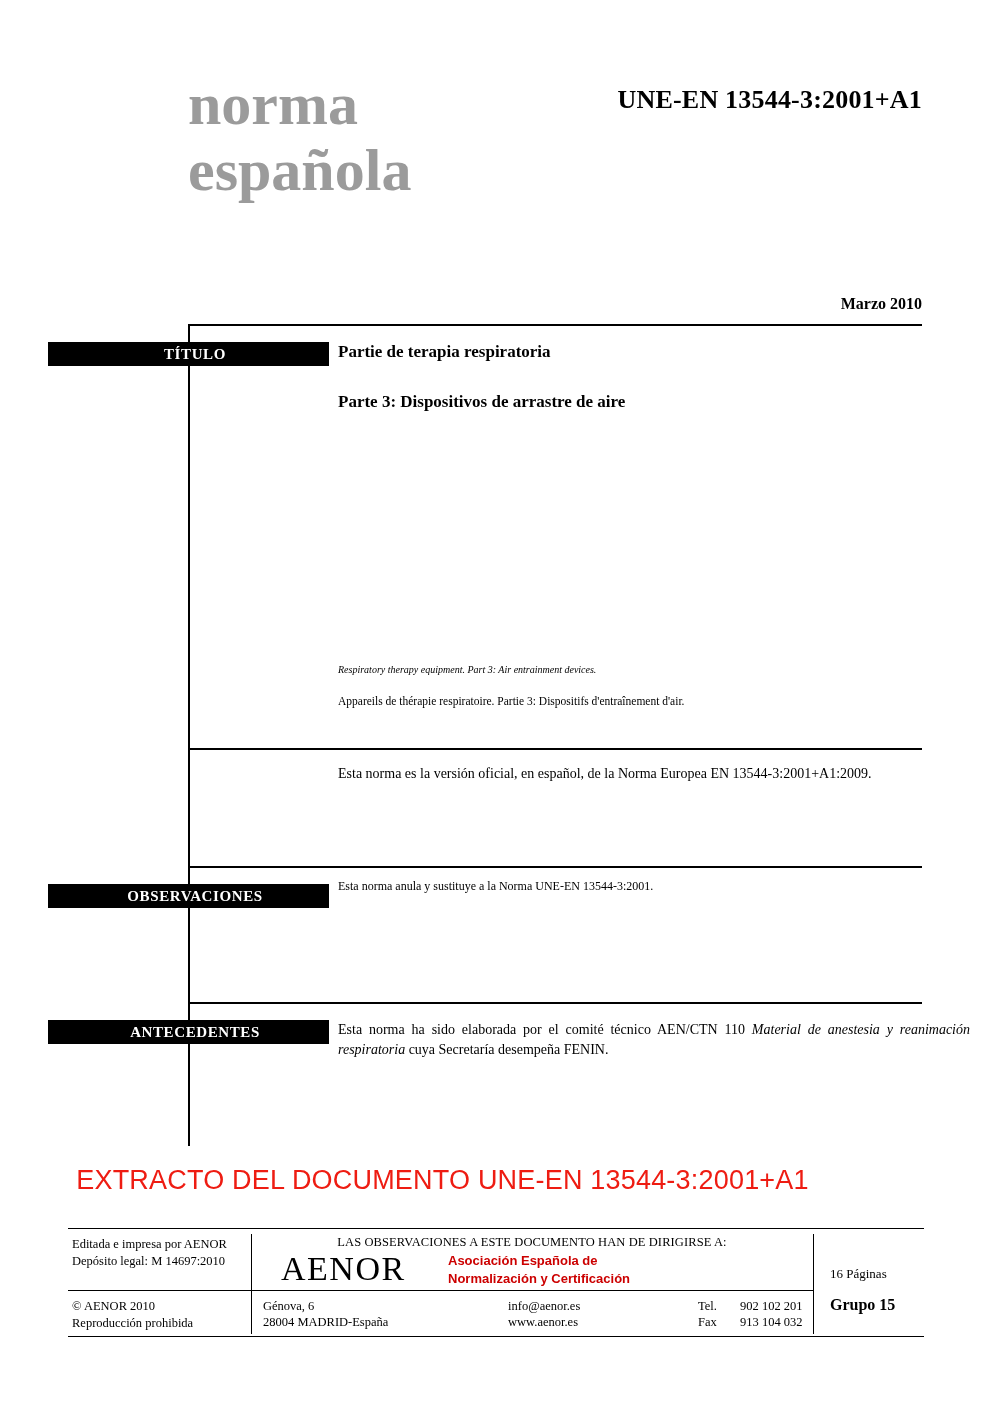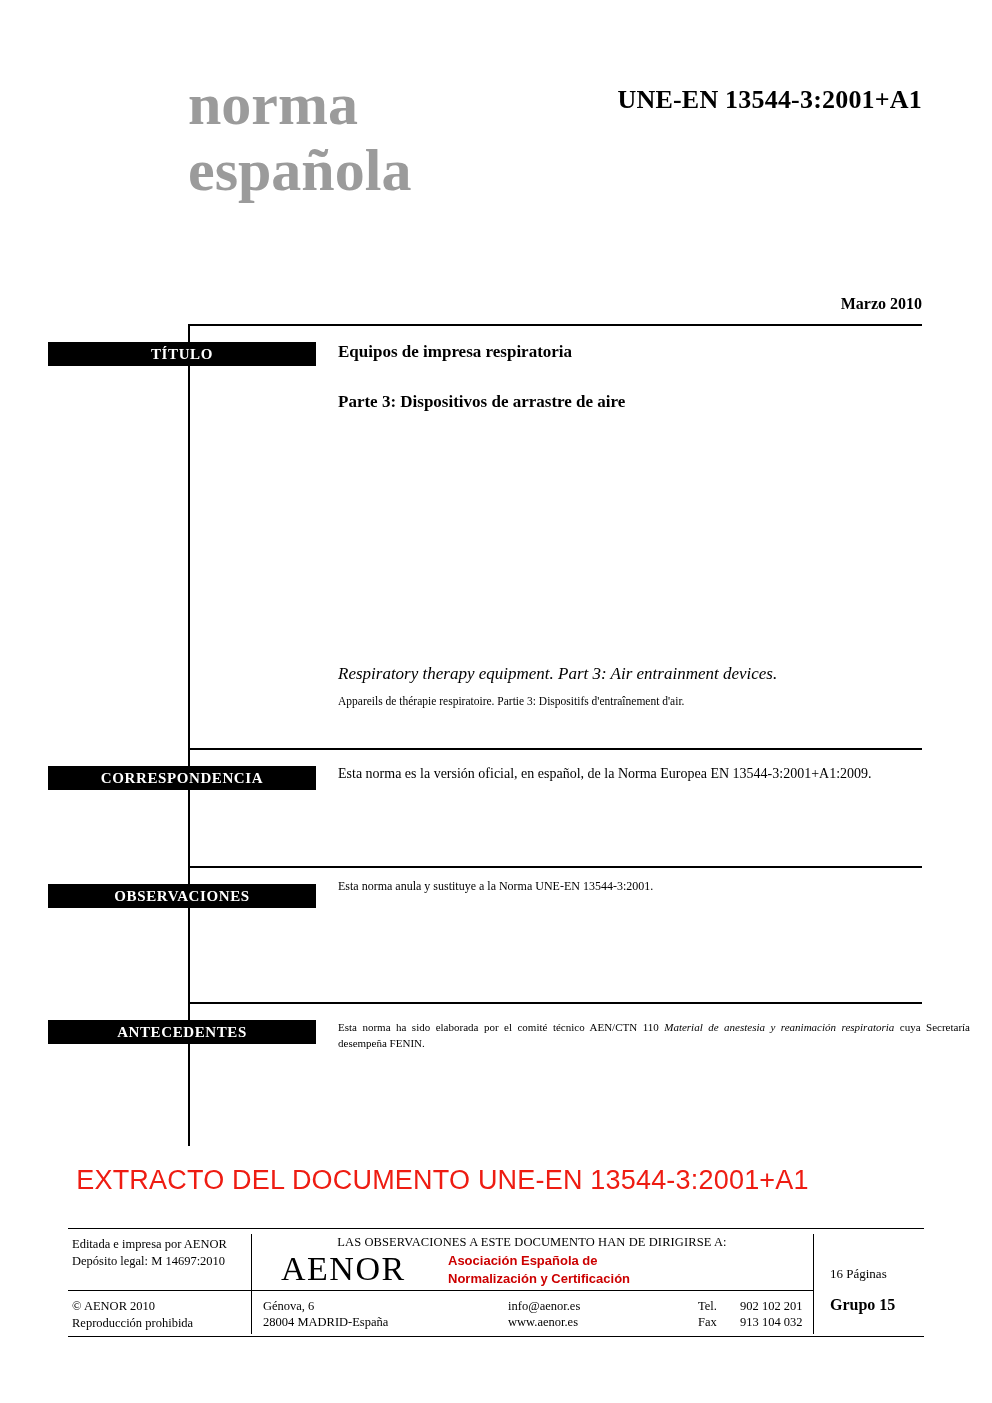--- a/index.html
+++ b/index.html
@@ -96,20 +96,21 @@
     width: 268px;
     height: 24px;
     background: #000000;
     color: #ffffff;
     font-family: "Liberation Serif", serif;
     font-weight: bold;
     font-size: 15px;
     letter-spacing: 0.6px;
     text-align: center;
     line-height: 24px;
+    padding-left: 13px;
   }
   .tag-titulo { top: 18px; }
   .tag-corresp { top: 442px; }
   .tag-observ { top: 560px; }
   .tag-anteced { top: 696px; }
 
   .cell {
     position: absolute;
     left: 290px;
     width: 632px;
@@ -121,37 +122,37 @@
     font-size: 17px;
   }
   .title-part {
     top: 68px;
     font-weight: bold;
     font-size: 17px;
   }
   .alt-en {
     top: 340px;
     font-style: italic;
-    font-size: 17px;
+    font-size: 10px;
   }
   .alt-fr {
     top: 371px;
     font-size: 11.5px;
   }
   .corresp-text {
     top: 442px;
     font-size: 14px;
   }
   .observ-text {
     top: 555px;
     font-size: 12px;
   }
   .anteced-text {
     top: 696px;
-    font-size: 11px;
+    font-size: 14px;
     text-align: justify;
     line-height: 1.45;
   }
   .anteced-text .it { font-style: italic; }
 
   
   .extract {
     position: absolute;
     left: 0;
     top: 1165px;
@@ -254,25 +255,24 @@
   <div class="date-line">Marzo 2010</div>
 
   <div class="frame">
     <div class="vline"></div>
     <div class="hline top"></div>
     <div class="hline r2"></div>
     <div class="hline r3"></div>
     <div class="hline r4"></div>
 
     <div class="tag tag-titulo">TÍTULO</div>
-    <div class="tag tag-corresp">CORRESPONDENCIA</div>
     <div class="tag tag-observ">OBSERVACIONES</div>
     <div class="tag tag-anteced">ANTECEDENTES</div>
 
-    <div class="cell title-main">Equipos de impresa respiratoria</div>
+    <div class="cell title-main">Partie de terapia respiratoria</div>
     <div class="cell title-part">Parte 3: Dispositivos de arrastre de aire</div>
     <div class="cell alt-en">Respiratory therapy equipment. Part 3: Air entrainment devices.</div>
     <div class="cell alt-fr">Appareils de thérapie respiratoire. Partie 3: Dispositifs d'entraînement d'air.</div>
 
     <div class="cell corresp-text">Esta norma es la versión oficial, en español, de la Norma Europea EN 13544-3:2001+A1:2009.</div>
     <div class="cell observ-text">Esta norma anula y sustituye a la Norma UNE-EN 13544-3:2001.</div>
 
     <div class="cell anteced-text"><span>Esta norma ha sido elaborada por el comité técnico AEN/CTN 110 </span><span class="it">Material de anestesia y reanimación respiratoria</span><span> cuya Secretaría desempeña FENIN.</span></div>
   </div>
 

